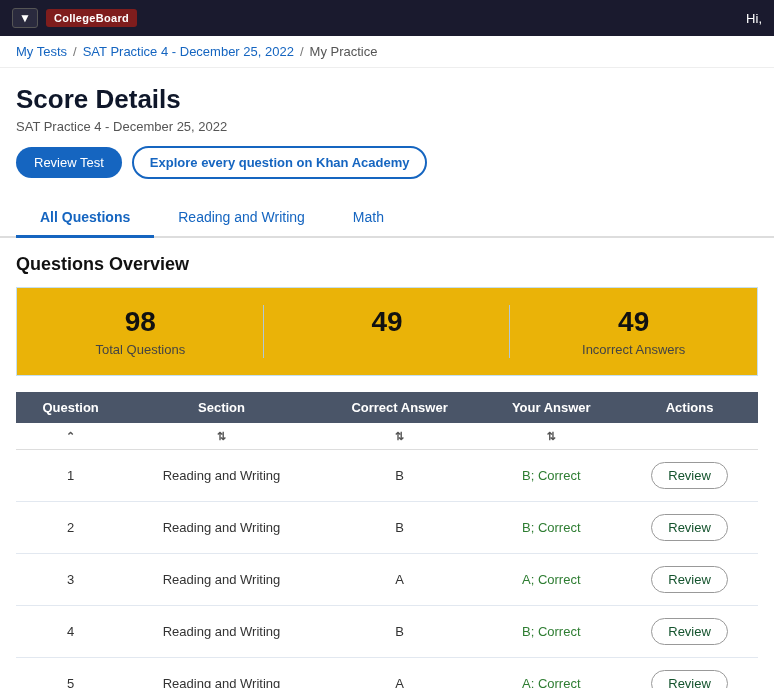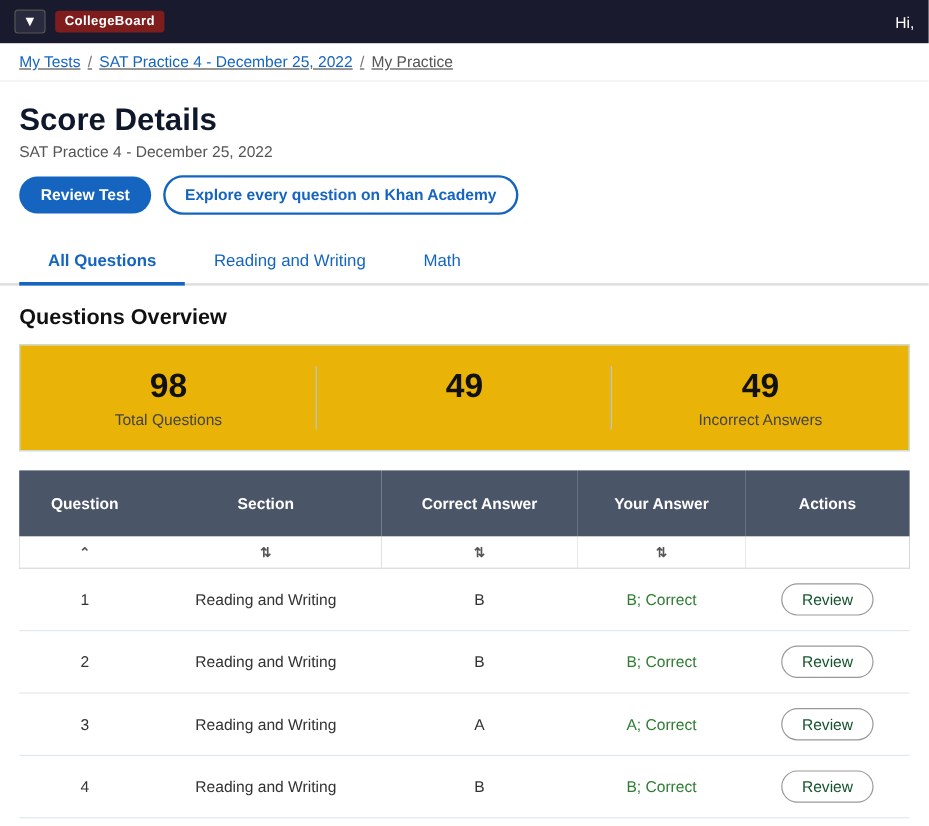--- a/index.html
+++ b/index.html
@@ -44,21 +44,20 @@
 
     
     .breadcrumb {
       padding: 8px 16px;
       font-size: 13px;
       color: #555;
       display: flex;
       align-items: center;
       gap: 6px;
       border-bottom: 1px solid #eee;
-      text-decoration: underline;
     }
     .breadcrumb a { color: #1565c0; text-decoration: none; }
     .breadcrumb-sep { color: #777; }
 
     
     .score-header {
       padding: 16px 16px 8px 16px;
     }
     .score-title {
       font-size: 26px;
@@ -77,21 +76,21 @@
       align-items: center;
       margin-bottom: 4px;
     }
     .btn-review-test {
       background: #1565c0;
       color: #fff;
       border: none;
       border-radius: 20px;
       padding: 8px 18px;
       font-size: 13px;
-      font-weight: bold;
+      font-weight: normal;
       cursor: pointer;
     }
     .btn-explore {
       background: #fff;
       color: #1565c0;
       border: 2px solid #1565c0;
       border-radius: 20px;
       padding: 7px 16px;
       font-size: 13px;
       font-weight: bold;
@@ -167,21 +166,21 @@
     
     .questions-table {
       width: 100%;
       border-collapse: collapse;
     }
     .questions-table thead tr {
       background: #4a5568;
       color: #fff;
     }
     .questions-table thead th {
-      padding: 20px 12px;
+      padding: 8px 12px;
       text-align: center;
       font-size: 13px;
       font-weight: 600;
     }
     .questions-table thead .sort-row th {
       background: #fff;
       color: #333;
       font-size: 12px;
       padding: 6px 12px;
       border-bottom: 1px solid #ddd;

